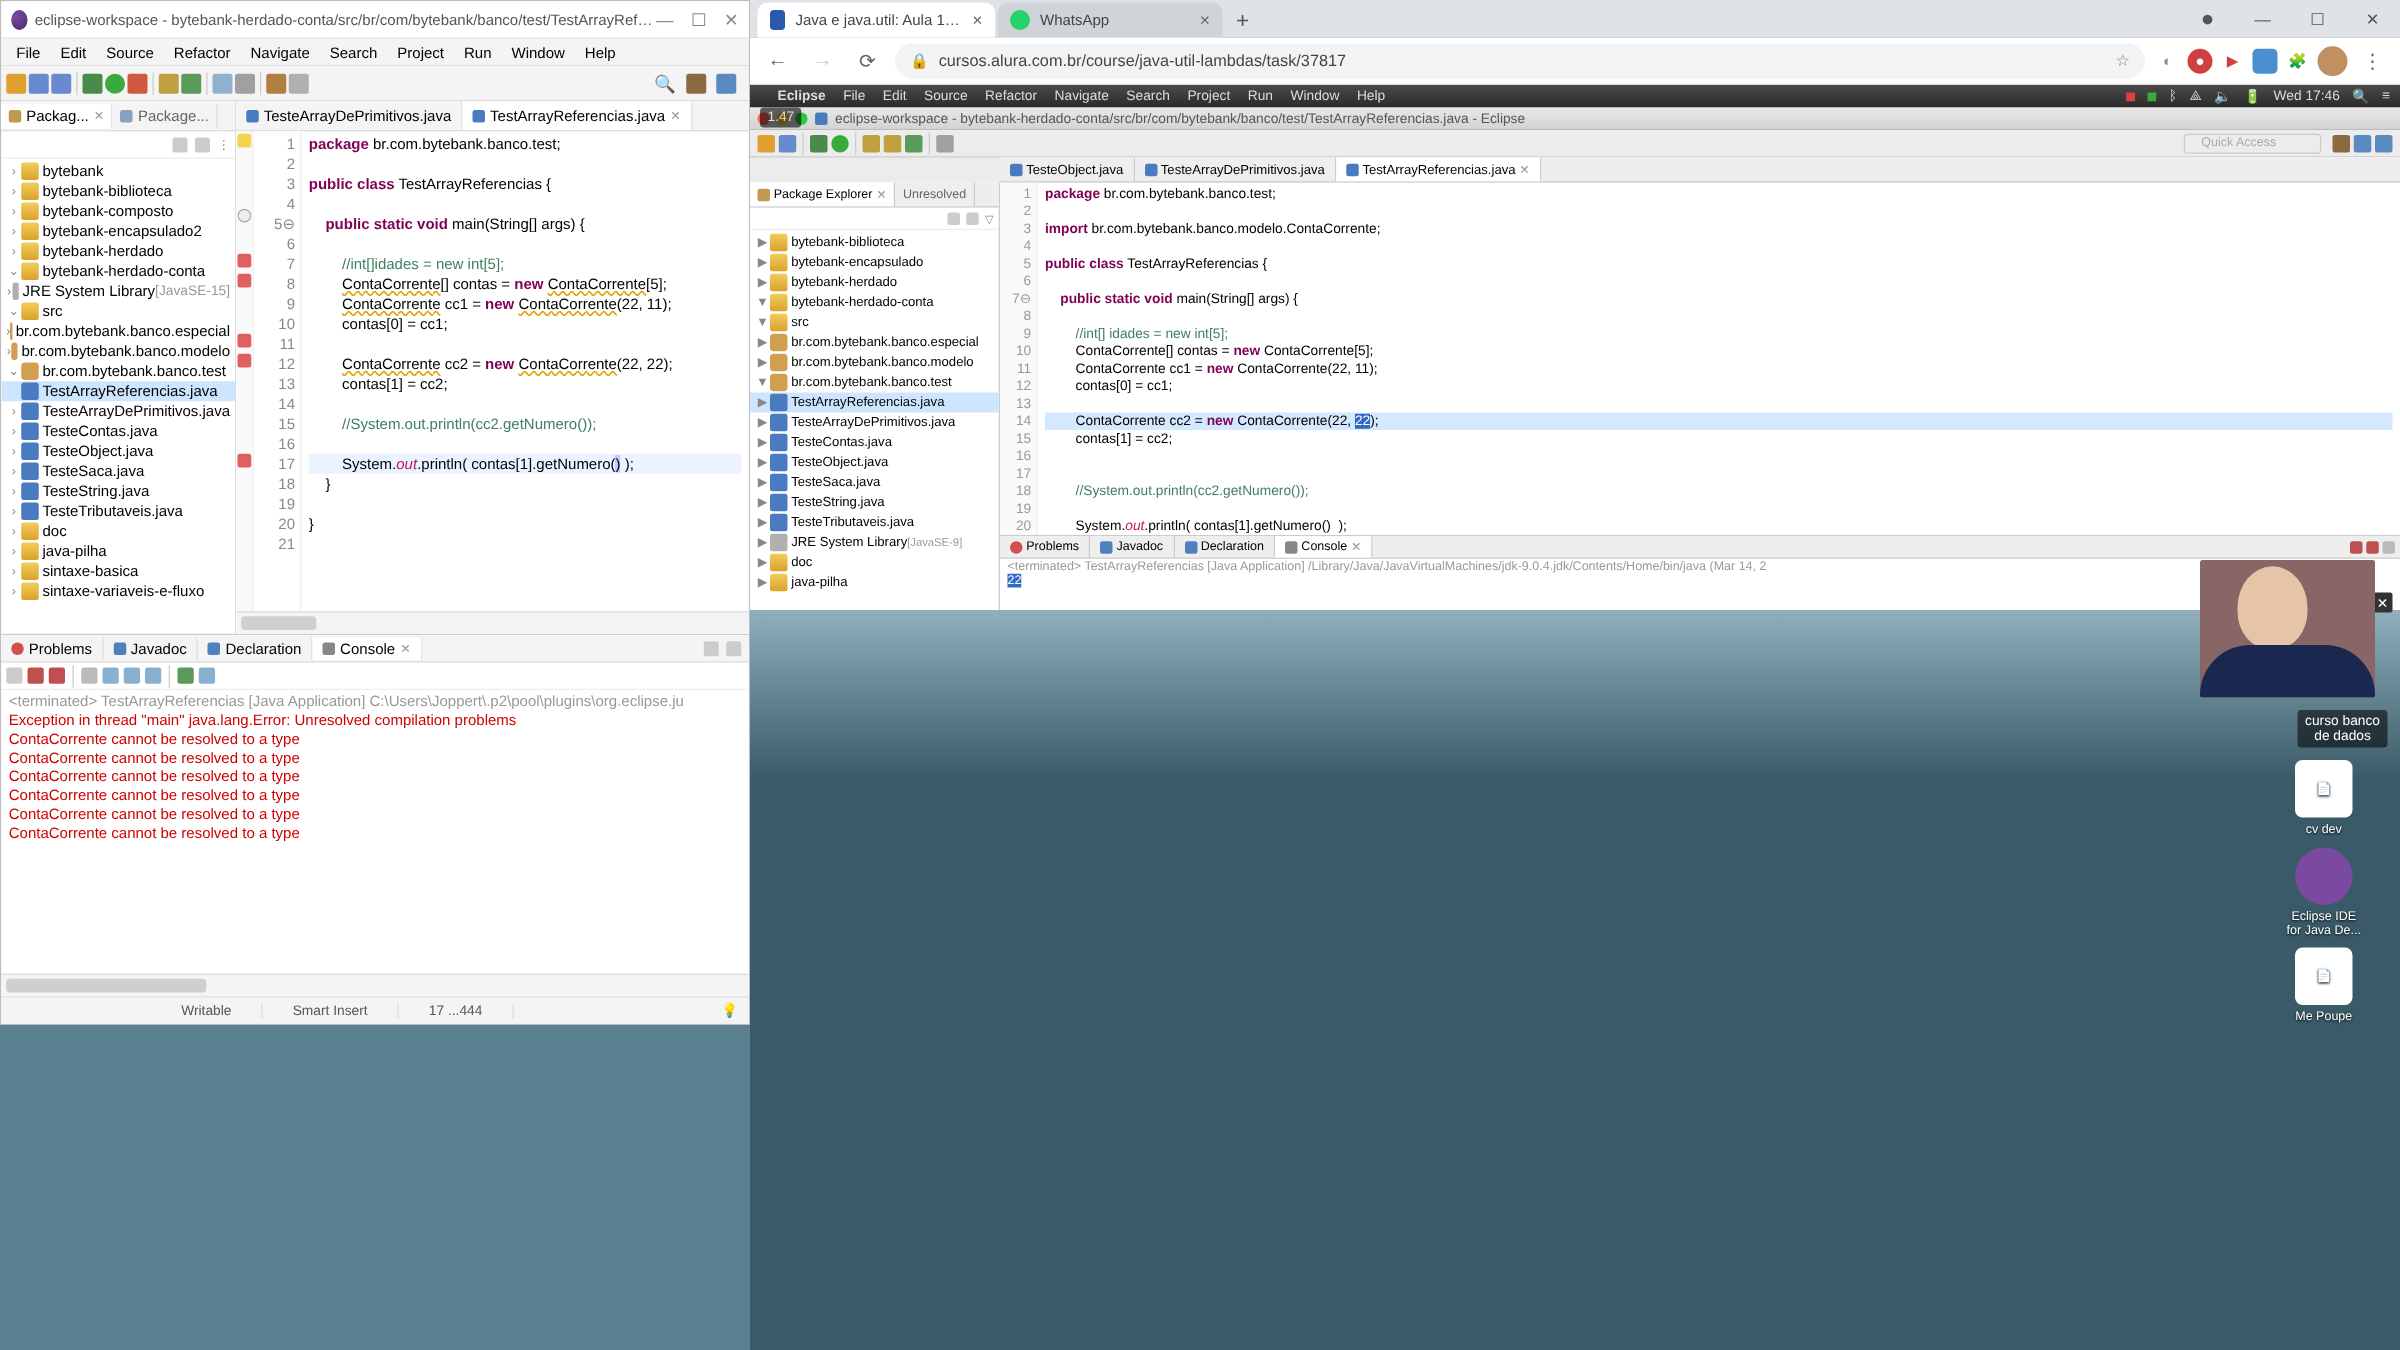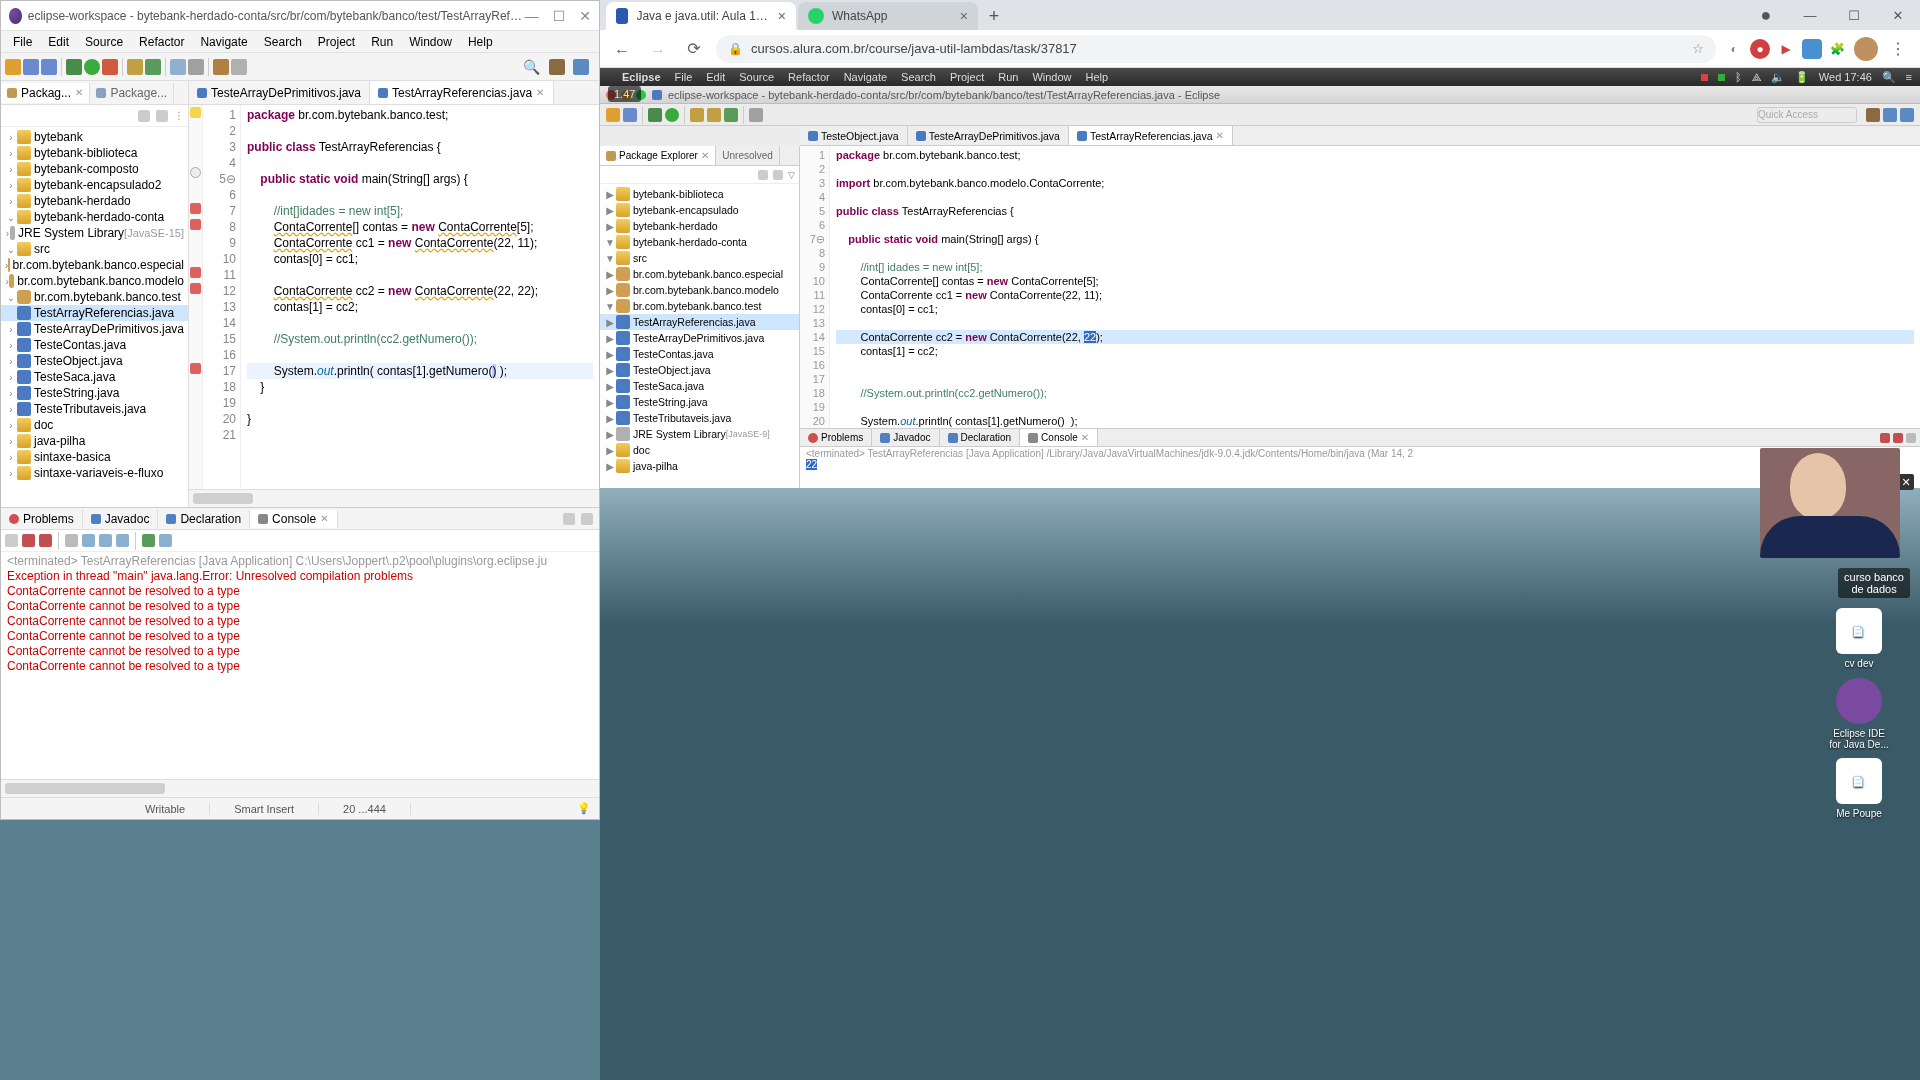--- a/index.html
+++ b/index.html
@@ -38,21 +38,21 @@
 .editors { flex: 1; display: flex; flex-direction: column; background:#fff; min-width:0; }
 .editors .etabs { height: 24px; display:flex; border-bottom:1px solid #ddd; background:#f4f4f4; font-size:12px; }
 .editors .etabs .etab { padding:3px 8px; border-right:1px solid #ddd; display:flex; align-items:center; gap:4px; }
 .editors .etabs .etab.active { background:#fff; }
 .code { flex:1; display:flex; font-family: Consolas, monospace; font-size:12px; overflow:hidden; min-height:0; }
 .gutter { width:38px; background:#fff; border-right:1px solid #eee; text-align:right; color:#888; padding:2px 4px 2px 0; line-height:16px; position:relative; }
 .marks { width:14px; background:#f9f9f9; border-right:1px solid #eee; position:relative; }
 .marks .m { position:absolute; left:1px; width:11px; height:11px; border-radius:2px; }
 .m.warn { background:#f2d54a; } .m.err { background:#e06060; } .m.dot { background:#6aa0e8; border-radius:50%; }
 .codebody { flex:1; padding:2px 6px; line-height:16px; white-space: pre; overflow:hidden; }
-.kw { color:#7f0055; font-weight:bold; } .cm { color:#3f7f5f; } .typewarn { text-decoration: underline wavy #e0a000; } .it { font-style:italic; color:#0369a1; }
+.kw { color:#7f0055; font-weight:bold; } .cm { color:#3f7f5f; } .typewarn { text-decoration: underline wavy #e0a000; } .it { font-style:italic; color:#be185d; }
 .hl-line { background:#eaf3ff; display:inline-block; width:100%; }
 .sbarX { height:18px; background:#f4f4f4; border-top:1px solid #ddd; position:relative; }
 .thumbX { position:absolute; left:4px; top:3px; width:60px; height:11px; background:#cfcfcf; border-radius:3px; }
 
 .consoleblock { height: 290px; border-top:1px solid #ccc; display:flex; flex-direction:column; background:#fff; }
 .ctabs { height:22px; display:flex; align-items:center; font-size:12px; background:#f4f4f4; border-bottom:1px solid #ddd; }
 .ctabs .ctab { padding:2px 8px; border-right:1px solid #ddd; display:flex; align-items:center; gap:4px; }
 .ctabs .ctab.active { background:#fff; }
 .ctb { height:22px; display:flex; align-items:center; padding:0 4px; gap:4px; border-bottom:1px solid #eee; }
 .sbarX2 { height:18px; background:#f4f4f4; border-top:1px solid #ddd; position:relative; }
@@ -88,21 +88,21 @@
 
 .mac { position:absolute; left:0; top:0; right:0; height:420px; background:#ececec; display:flex; flex-direction:column; font-size:11px; }
 .macbar { height:18px; background: linear-gradient(#4a4a4a,#2a2a2a); color:#ddd; display:flex; align-items:center; padding:0 8px; gap:14px; font-size:11px; }
 .macbar .apple { font-size:13px; }
 .macbar .right { margin-left:auto; display:flex; gap:10px; align-items:center; }
 .mactitle { height:18px; background:linear-gradient(#e8e8e8,#d4d4d4); border-bottom:1px solid #bcbcbc; display:flex; align-items:center; padding:0 6px; gap:6px; font-size:11px; color:#555; }
 .traffic { display:flex; gap:5px; }
 .traffic span { width:10px; height:10px; border-radius:50%; display:inline-block; }
 .tr-r { background:#ff5f56; } .tr-y { background:#ffbd2e; } .tr-g { background:#27c93f; }
 .mactb { height:22px; background:#ececec; border-bottom:1px solid #ccc; display:flex; align-items:center; padding:0 6px; gap:3px; }
-.quickaccess { margin-left:auto; width:100px; height:16px; border:1px solid #ccc; border-radius:3px; font-size:10px; color:#aaa; padding:0 0; display:flex; align-items:center; }
+.quickaccess { margin-left:auto; width:110px; height:16px; border:1px solid #ccc; border-radius:3px; font-size:10px; color:#aaa; padding:0 13px; display:flex; align-items:center; }
 .macbody { flex:1; display:flex; min-height:0; }
 .mactree { width:200px; background:#fff; border-right:1px solid #ccc; display:flex; flex-direction:column;margin-top:20px; }
 .mactree .tabs2 { height:20px; display:flex; background:#eee; border-bottom:1px solid #ccc; font-size:10px; }
 .mactree .tabs2 .t { padding:2px 6px; border-right:1px solid #ccc; background:#fff; display:flex; gap:3px; align-items:center; }
 .mactree .tabs2 .t.in { background:#eee; color:#666; }
 .mactree .bar2 { height:18px; border-bottom:1px solid #eee; display:flex; justify-content:flex-end; align-items:center; padding:0 4px; gap:5px; }
 .mactree .tree { font-size:10.5px; }
 .maceditor { flex:1; display:flex; flex-direction:column; background:#fff; min-width:0; }
 .metabs { height:20px; display:flex; background:#eee; border-bottom:1px solid #ccc; font-size:10.5px; }
 .metabs .mt { padding:2px 8px; border-right:1px solid #ccc; display:flex; gap:3px; align-items:center; }
@@ -420,21 +420,21 @@
     </div>
     <div class="sbarX2">
         <div class="thumbX" style="width:160px;"></div>
       </div>
   </div>
 
   <div class="statusbar">
     <div class="cell" style="width:120px;"></div>
     <div class="cell">Writable</div>
     <div class="cell">Smart Insert</div>
-    <div class="cell">20 ...444</div>
+    <div class="cell">17 ...444</div>
     <span style="margin-left:auto; padding-right:8px; color:#d4a030;">💡</span>
   </div>
 </div>
 
 <div class="chrome">
   <div class="tabrow">
     <div class="ctab active">
       <span class="fav" style="background:#2a5ab0;"></span>
       <span style="overflow:hidden;white-space:nowrap;text-overflow:ellipsis;">Java e java.util: Aula 1 - Atividad</span>
       <span class="ctabclose">×</span>

